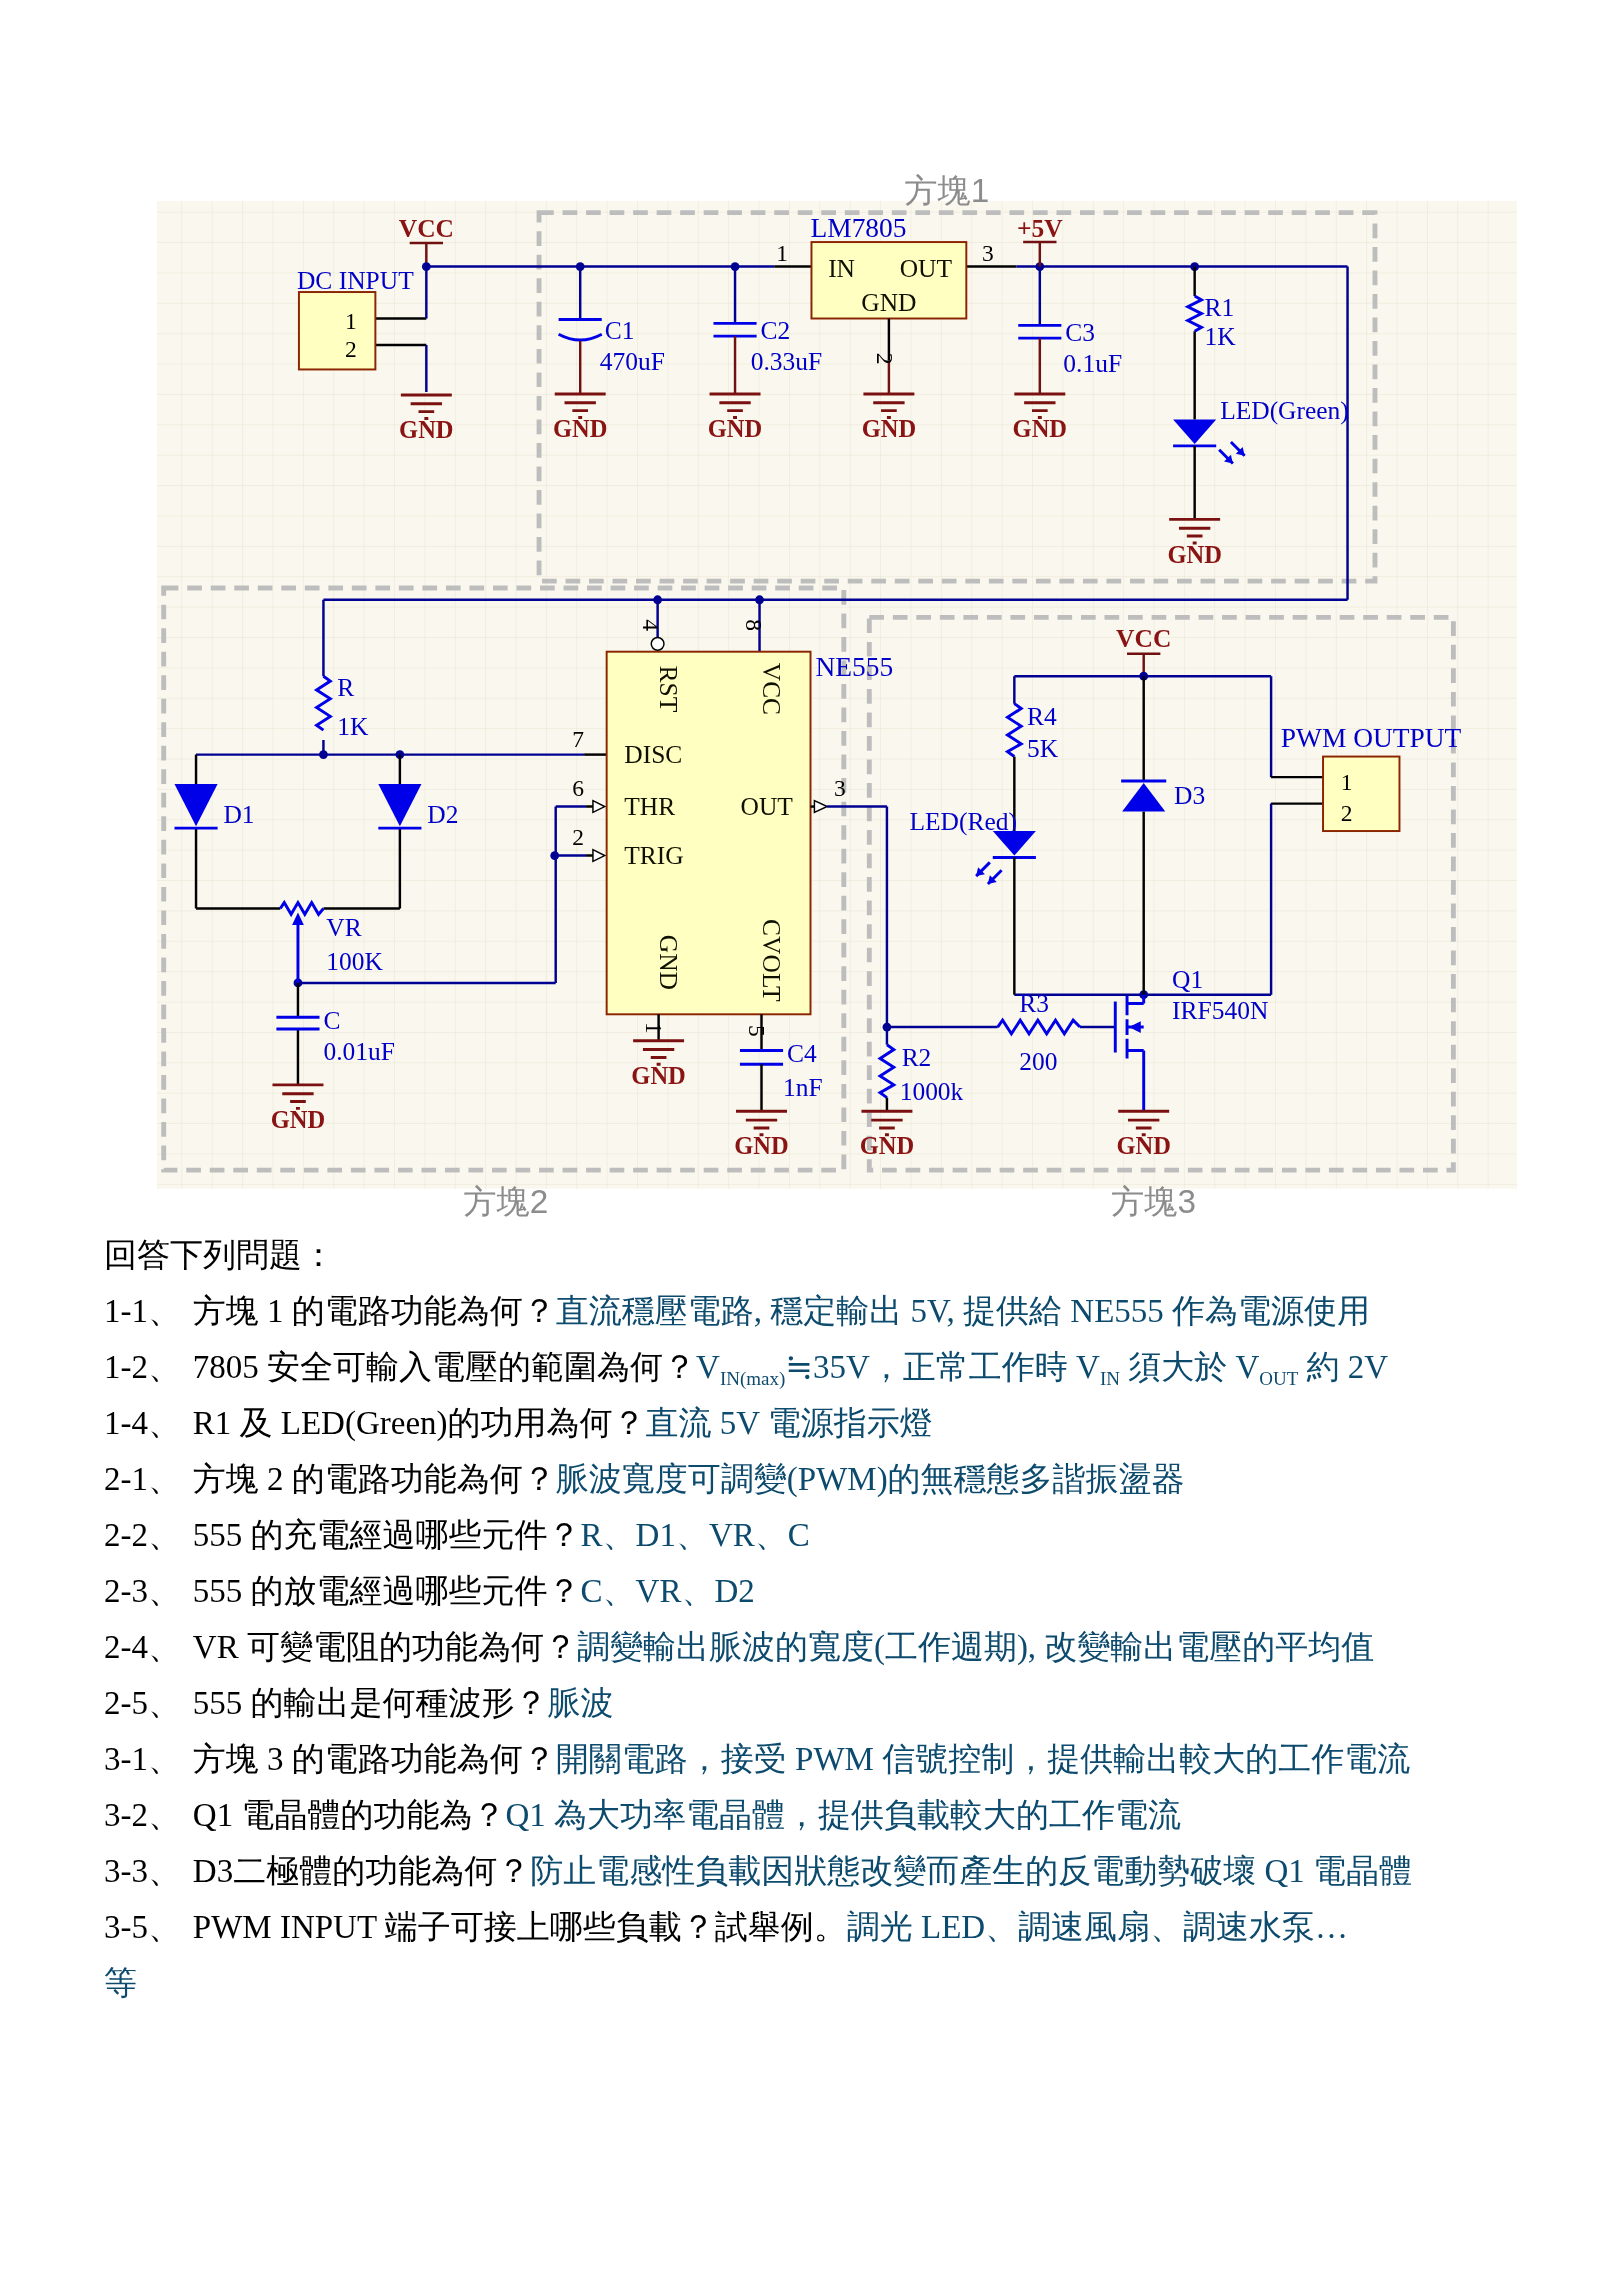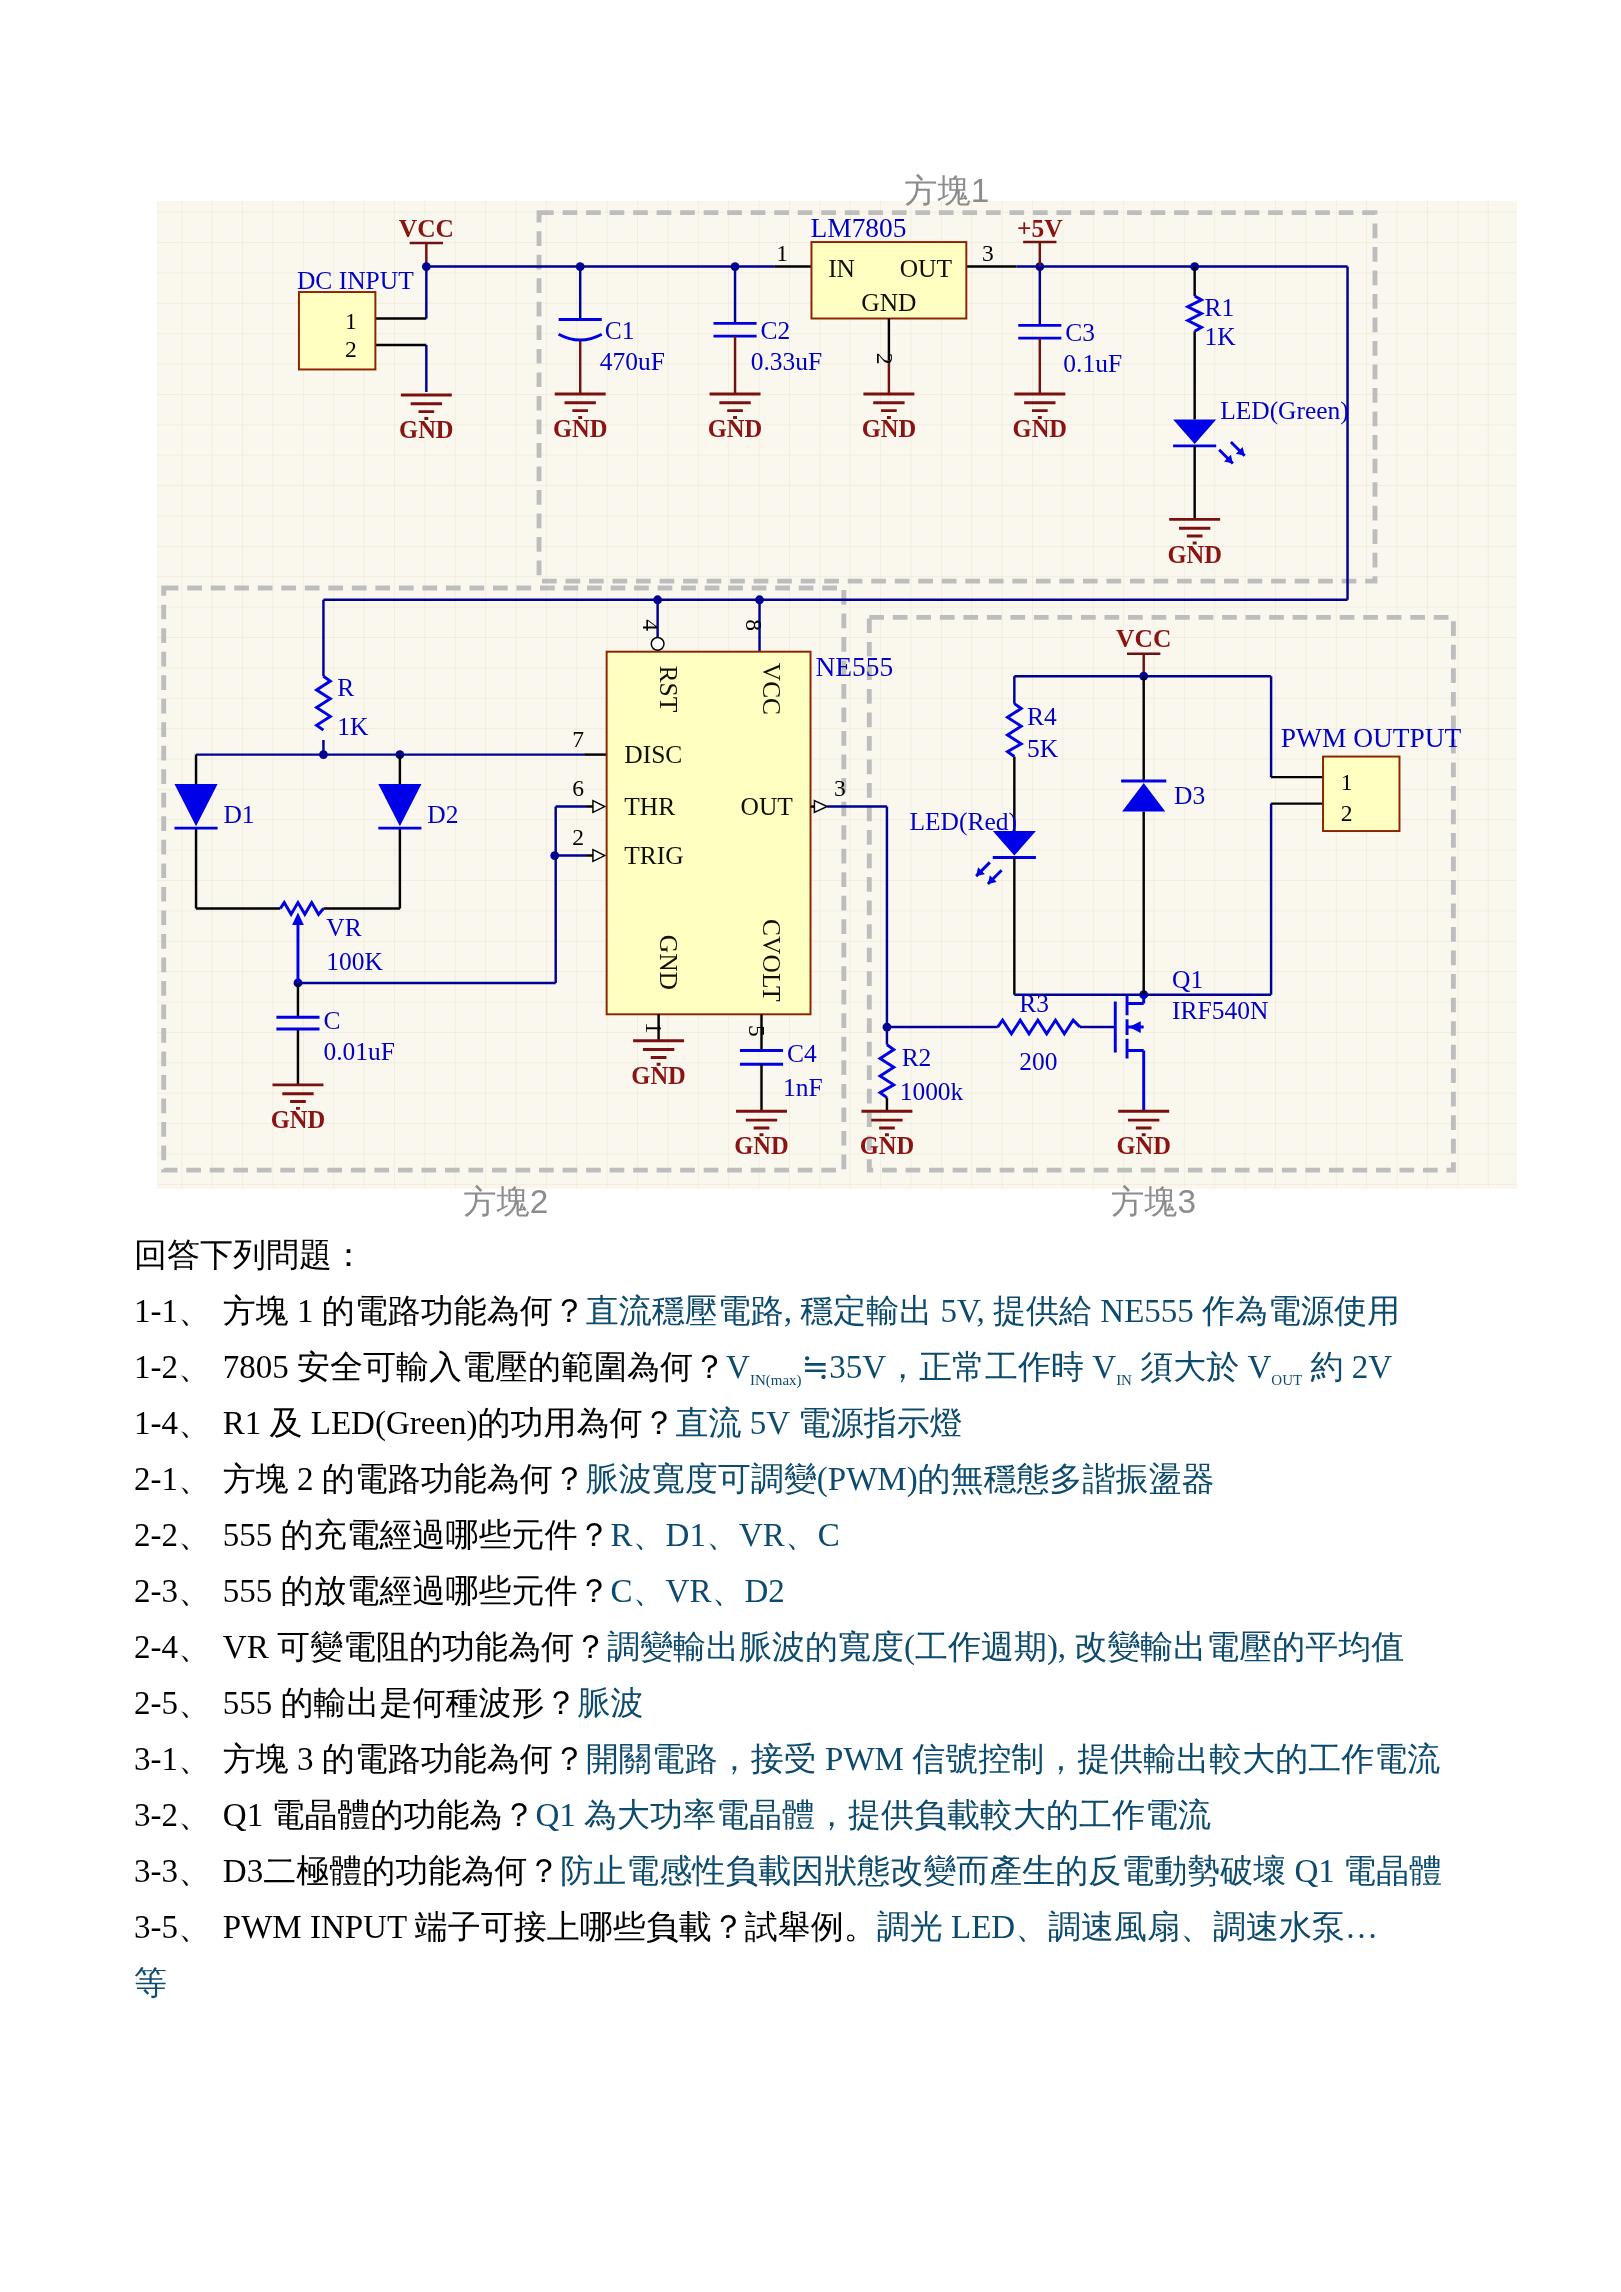--- a/index.html
+++ b/index.html
@@ -19,23 +19,23 @@
   .stub{stroke:#000000;stroke-width:2.5;fill:none;}
   .gndstem{stroke:#701010;stroke-width:2.5;fill:none;}
   .comp{stroke:#0000e8;stroke-width:3;fill:none;}
   .compfill{fill:#0000e8;stroke:none;}
   .partbox{fill:#ffffc2;stroke:#8b2500;stroke-width:2;}
   .dashbox{fill:none;stroke:#bdbdbd;stroke-width:5;stroke-dasharray:15 9;}
   .gbar{stroke:#7a1010;stroke-width:3;fill:none;}
   .intri{fill:#ffffff;stroke:#000000;stroke-width:1.5;}
   .dot{fill:#000092;}
   .qa{position:absolute;left:0;top:1227px;width:1621px;font-size:33px;color:#000000;}
-  .ql{padding-left:104px;height:56px;line-height:56px;white-space:nowrap;margin-left:30px;}
+  .ql{padding-left:104px;height:56px;line-height:56px;white-space:nowrap;}
   .ans{color:#0c4a6e;}
-  .sub{font-size:15px;vertical-align:-6.9px;}
+  .sub{font-size:19px;vertical-align:-6.9px;}
   .qnum{margin-right:11.8px;}
 </style>
 </head>
 <body>
 
 
 
 <svg width="1621" height="1225" viewBox="0 0 1654 1250">
   <defs>
     <pattern id="grid" width="31" height="31" patternUnits="userSpaceOnUse">

